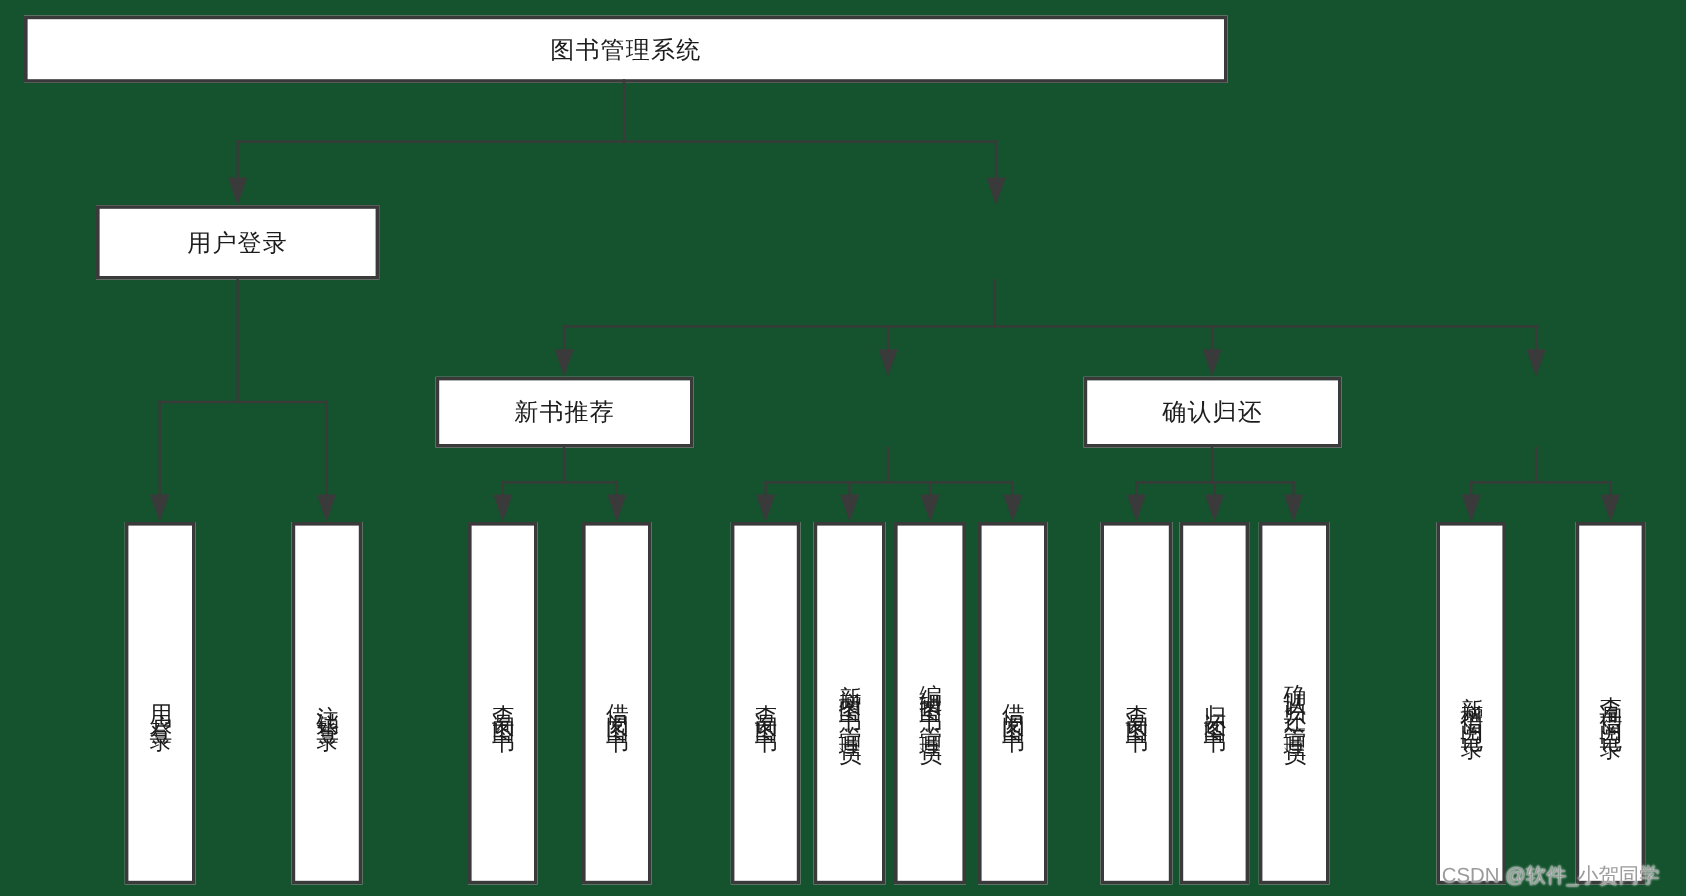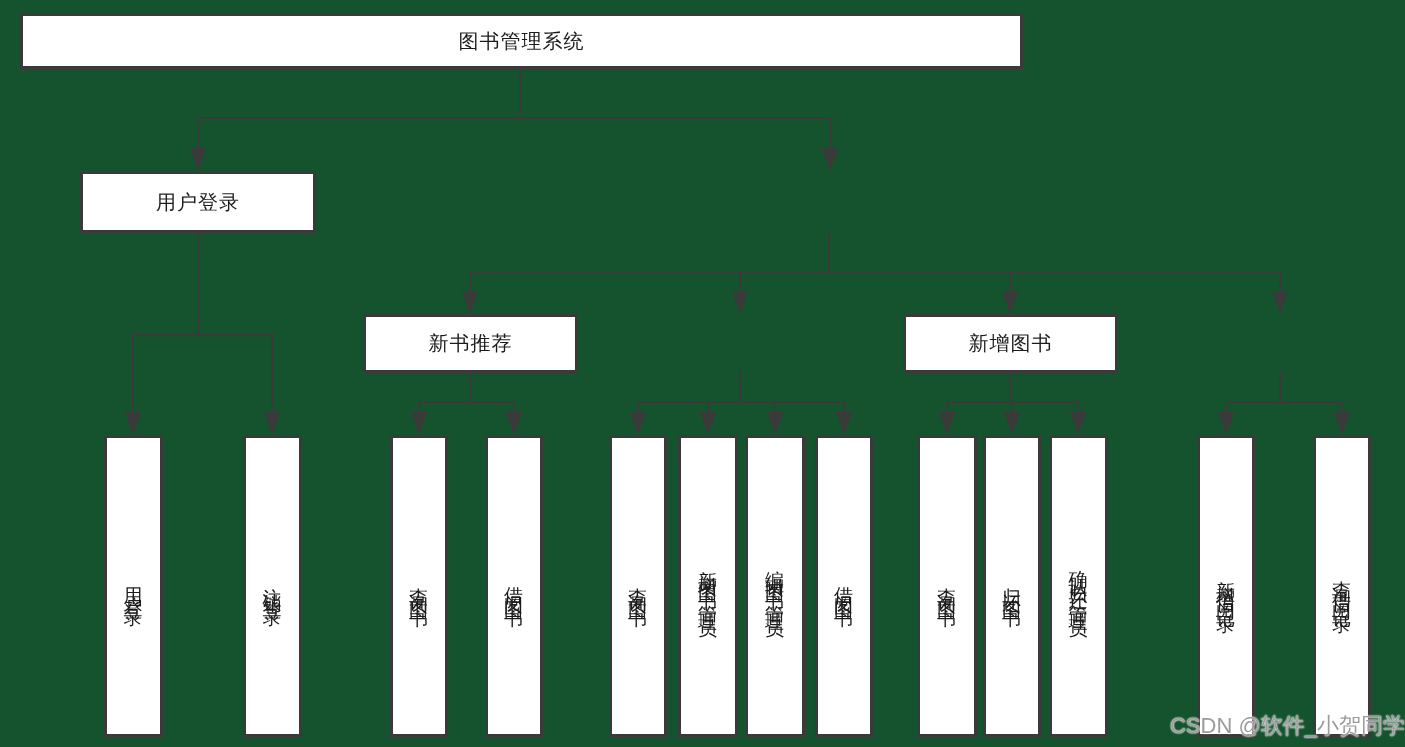--- a/index.html
+++ b/index.html
@@ -38,23 +38,23 @@
   .hline { position: absolute; height: 2px; background: #3a3a3a; }
   .arrowhead {
     position: absolute;
     width: 0; height: 0;
     border-left: 8px solid transparent;
     border-right: 8px solid transparent;
     border-top: 23px solid #3a3a3a;
   }
   .watermark {
     position: absolute;
-    right: 0;
+    right: 22px;
     bottom: 6px;
-    font-size: 22px;
+    font-size: 17px;
     color: #9b9b9b;
     text-shadow: 0 0 2px #ffffff, 0 0 2px #ffffff;
     white-space: nowrap;
   }
 </style>
 </head>
 <body>
 
 <div class="canvas">
 
@@ -66,21 +66,21 @@
     <span class="hlabel">用户登录</span>
   </div>
 
 
   <div class="node" style="left:363px; top:314px; width:215px; height:59px;">
     <span class="hlabel">新书推荐</span>
   </div>
 
 
   <div class="node" style="left:903px; top:314px; width:215px; height:59px;">
-    <span class="hlabel">新增图书</span>
+    <span class="hlabel">确认归还</span>
   </div>
 
 
   <div class="node leaf" style="left:104px; top:435px; width:59px; height:302px;">
     <span class="vlabel">用户登录</span>
   </div>
 
   <div class="node leaf" style="left:243px; top:435px; width:59px; height:302px;">
     <span class="vlabel">注销登录</span>
   </div>

